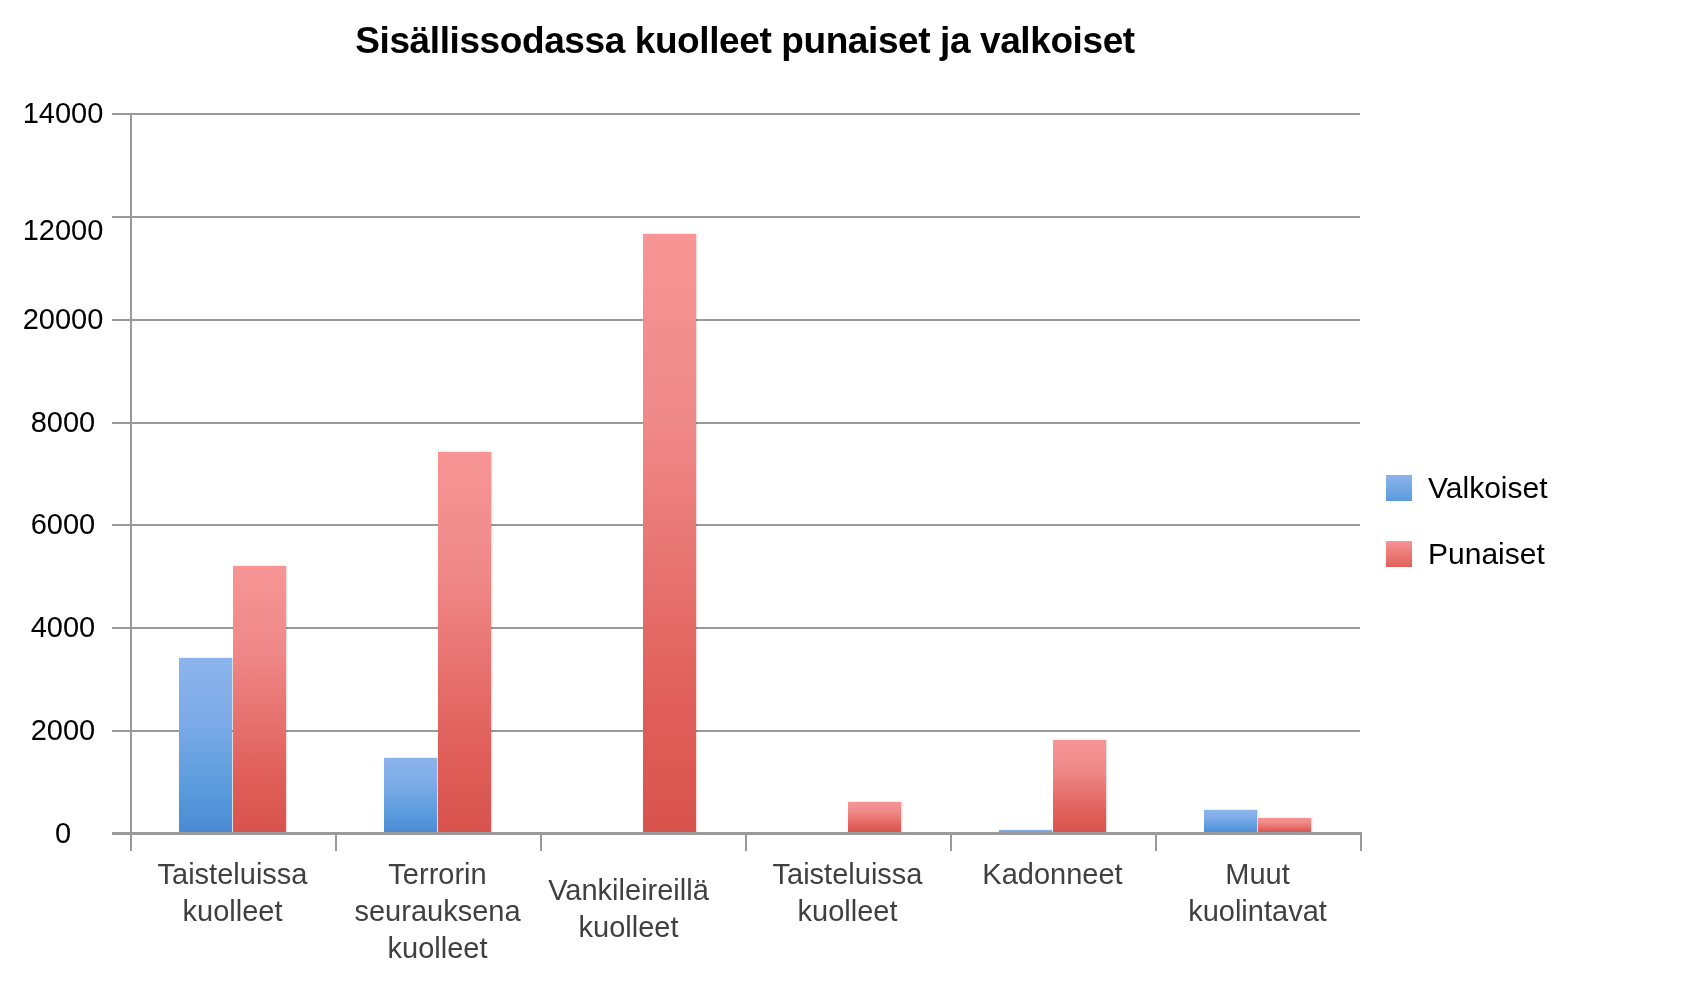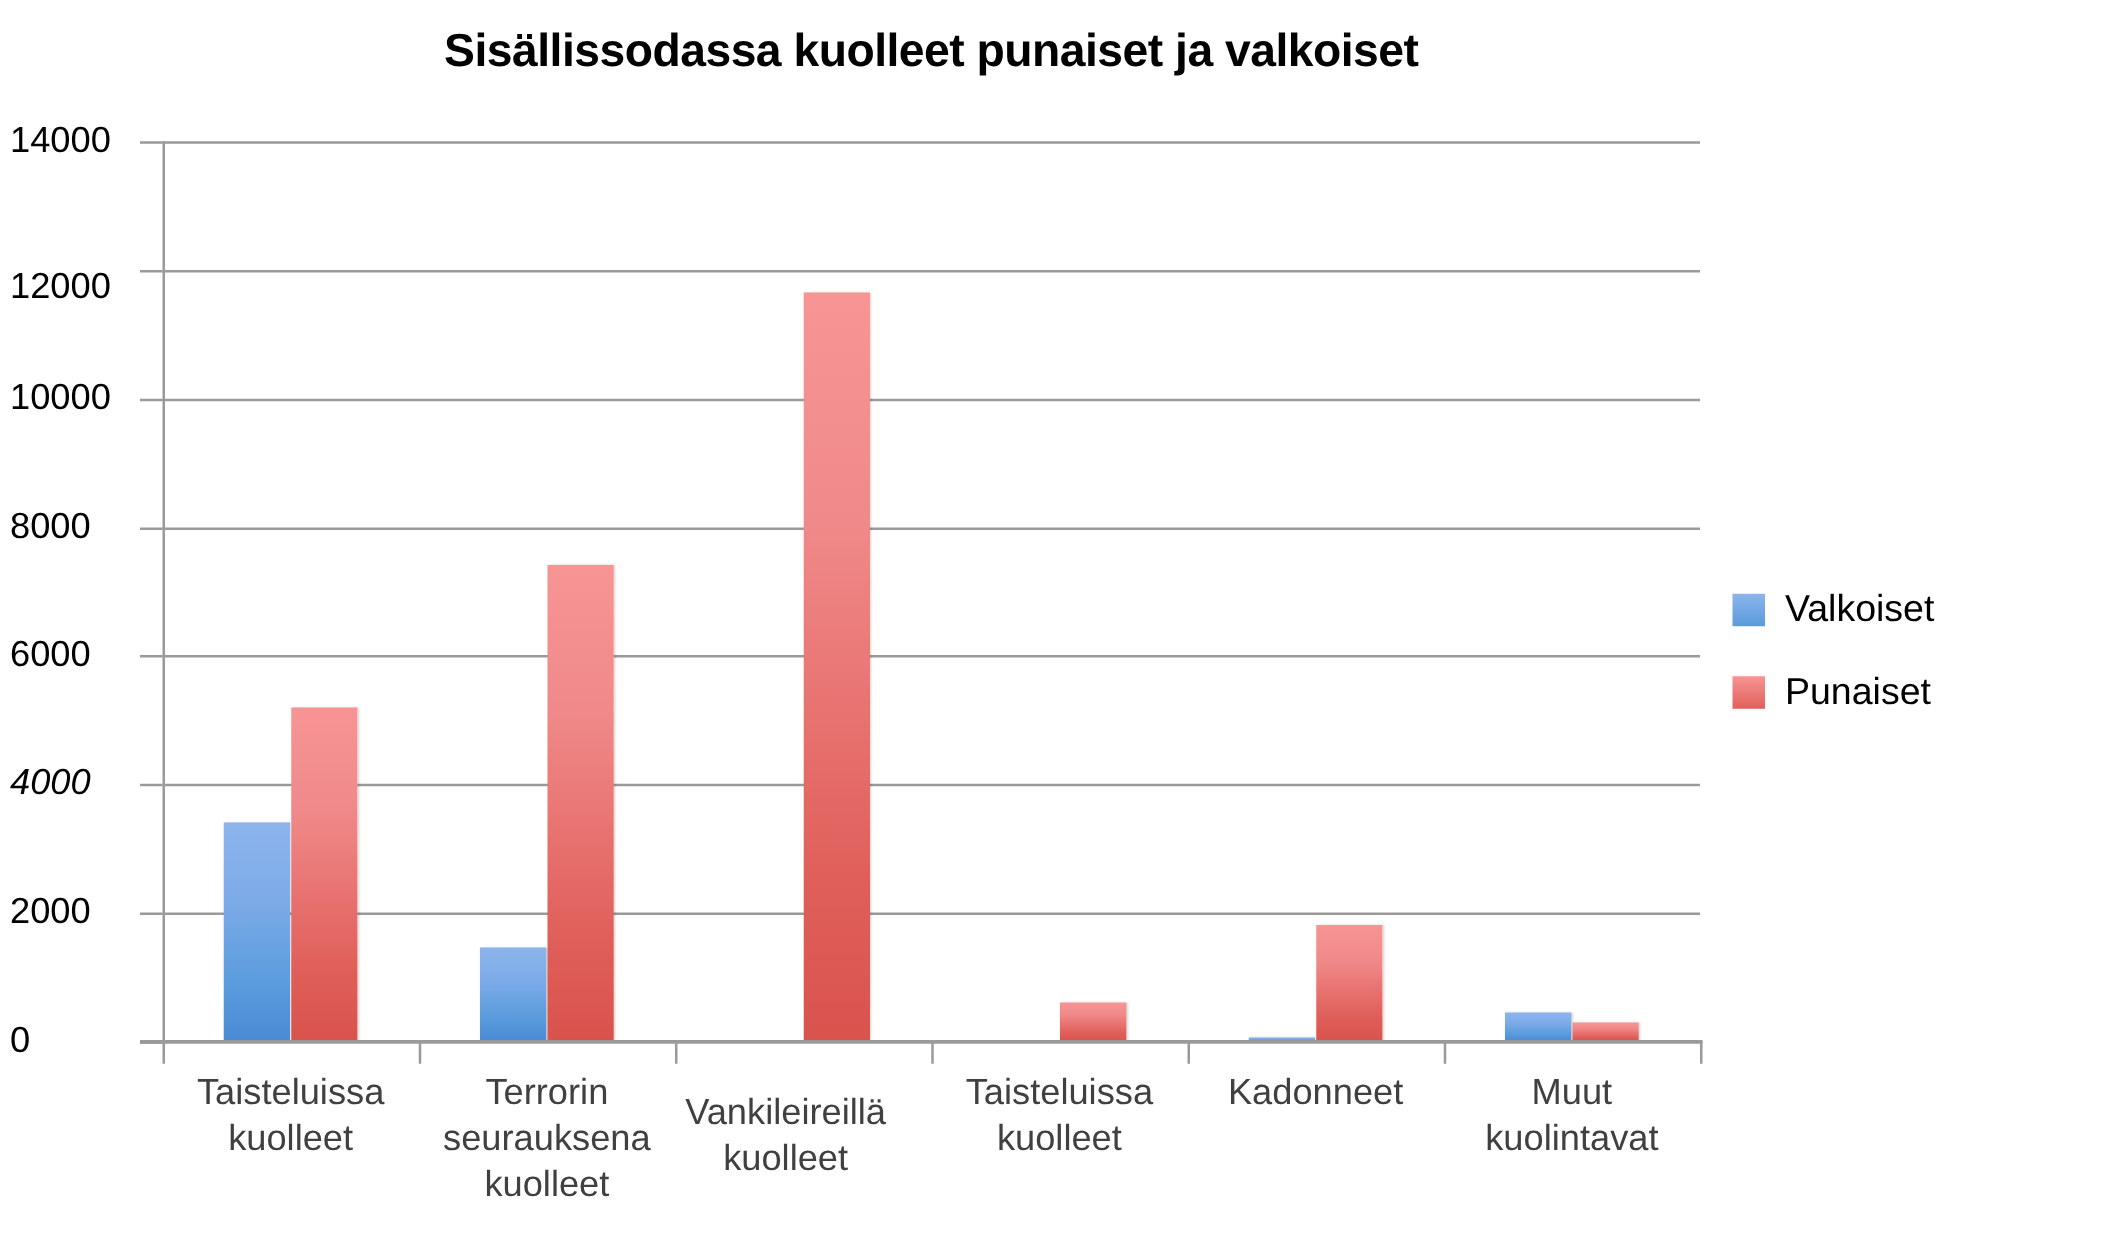--- a/index.html
+++ b/index.html
@@ -63,21 +63,21 @@
     top: 832px;
     width: 1250px;
     height: 3px;
     background: #9a9a9a;
   }
   
   .ytick-label {
     position: absolute;
     right: 0;
     width: 110px;
-    text-align: left;
+    text-align: center;
     font-size: 29px;
     color: #000000;
     transform: translateY(-50%);
     white-space: nowrap;
   }
   #y-ticks {
     position: absolute;
     left: 0;
     top: 113px;
     width: 118px;
@@ -167,27 +167,27 @@
 
 <div id="chart-root">
 
   <div id="chart-title">Sisällissodassa kuolleet punaiset ja valkoiset</div>
 
   <div id="y-ticks">
       <div class="ytick-label" style="top: 0px;">14000</div>
       <div class="ytick-mark" style="top: 0px;"></div>
       <div class="ytick-label" style="top: 117px;">12000</div>
       <div class="ytick-mark" style="top: 102.857px;"></div>
-      <div class="ytick-label" style="top: 205.714px;">10000</div>
+      <div class="ytick-label" style="top: 205.714px;">20000</div>
       <div class="ytick-mark" style="top: 205.714px;"></div>
       <div class="ytick-label" style="top: 308.571px;">8000</div>
       <div class="ytick-mark" style="top: 308.571px;"></div>
       <div class="ytick-label" style="top: 411.429px;">6000</div>
       <div class="ytick-mark" style="top: 411.429px;"></div>
-      <div class="ytick-label" style="top: 514.286px; font-style: italic;">4000</div>
+      <div class="ytick-label" style="top: 514.286px;">4000</div>
       <div class="ytick-mark" style="top: 514.286px;"></div>
       <div class="ytick-label" style="top: 617.143px;">2000</div>
       <div class="ytick-mark" style="top: 617.143px;"></div>
       <div class="ytick-label" style="top: 720px;">0</div>
       <div class="ytick-mark" style="top: 720px;"></div>
     </div>
 
   <div id="plot-area">
     <div id="gridlines">
         <div class="gridline" style="top: 0px;"></div>

